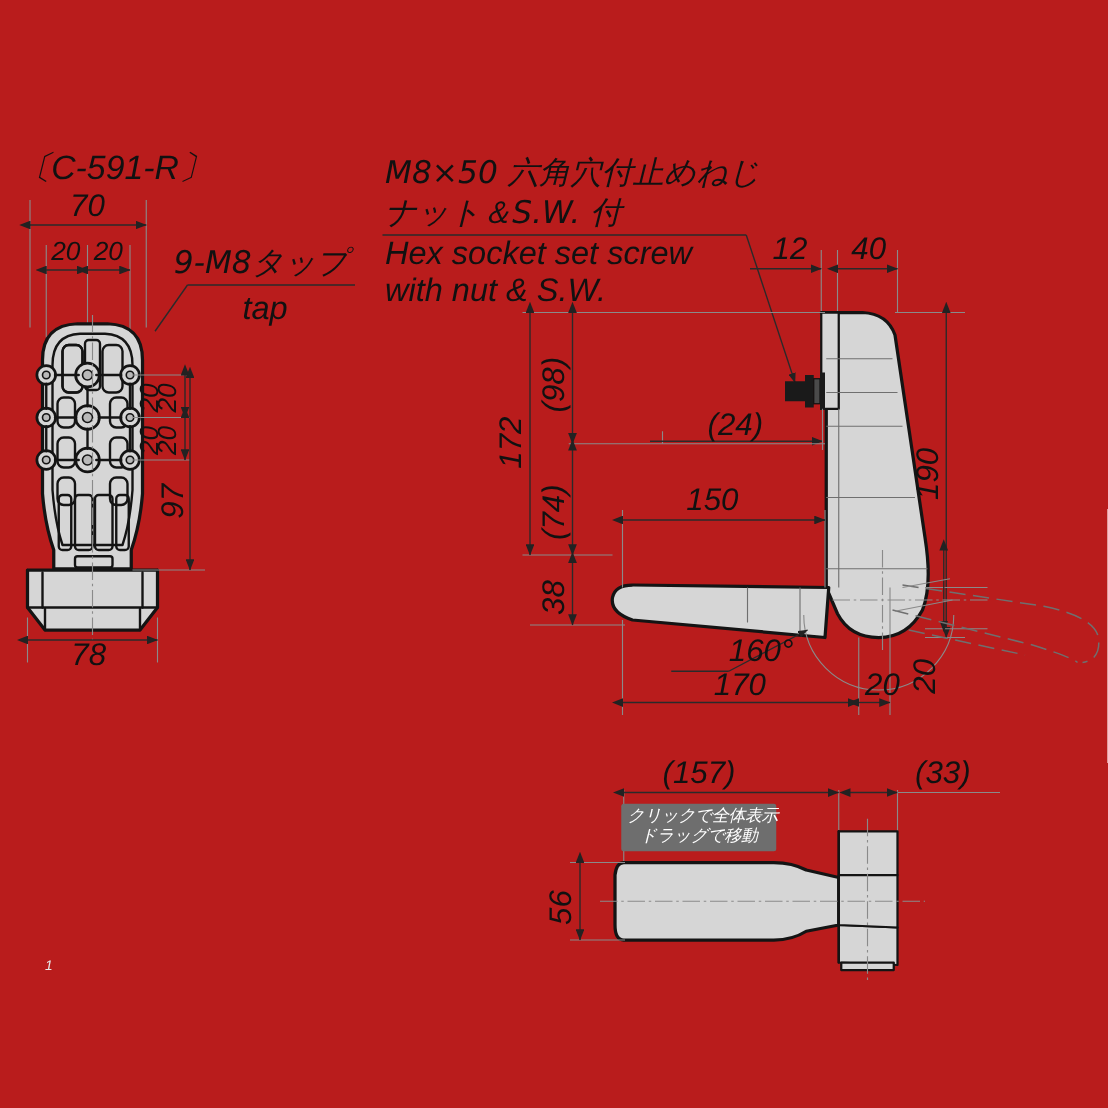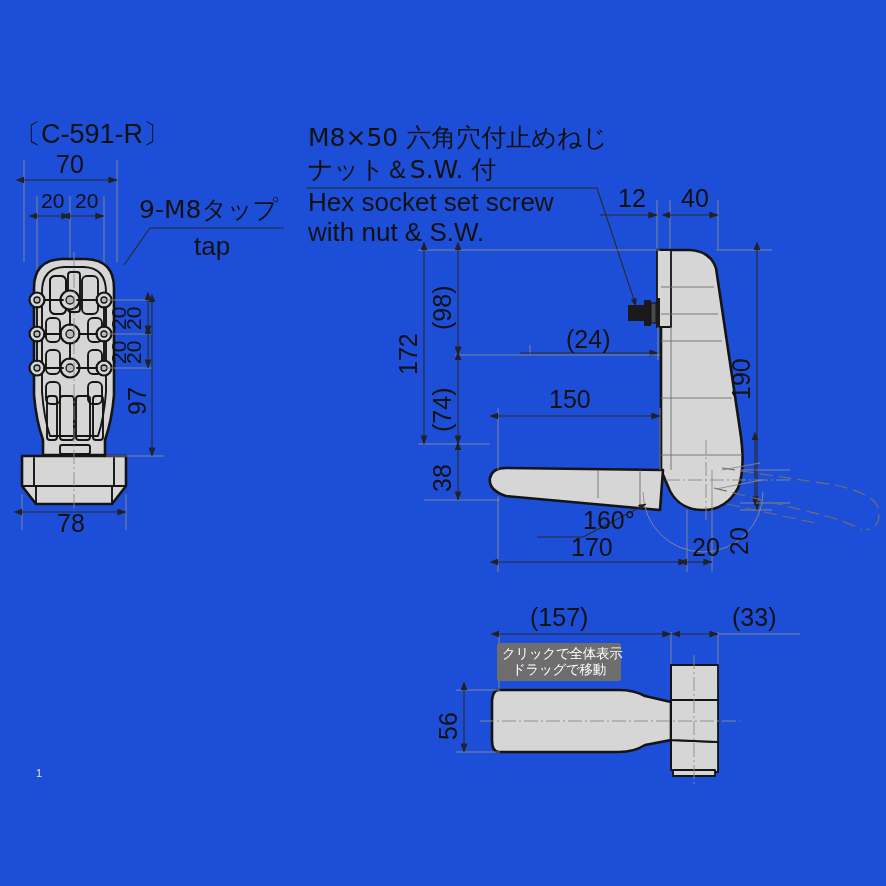--- a/index.html
+++ b/index.html
@@ -8,22 +8,23 @@
     padding: 0;
     background: #ffffff;
   }
   body {
     font-family: "Liberation Sans", "DejaVu Sans", sans-serif;
   }
   #stage {
     position: relative;
     width: 886px;
     height: 886px;
-    background: #1d4ed8;
+    background: #b91c1c;
     overflow: hidden;
+    font-style: italic;
   }
   #drawing {
     position: absolute;
     left: 0;
     top: 0;
     width: 886px;
     height: 886px;
   }
   .tooltip {
     position: absolute;

